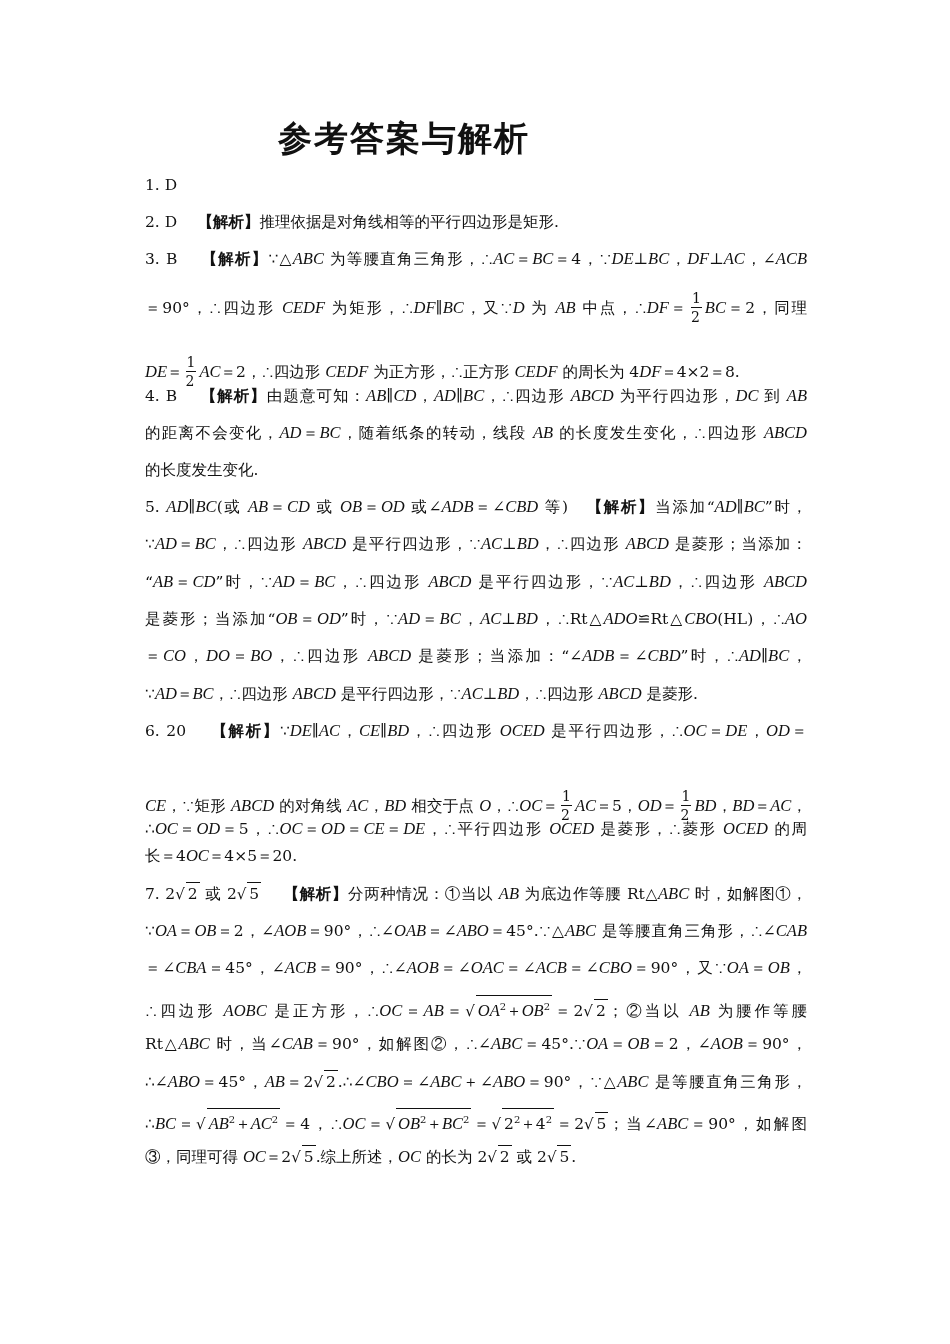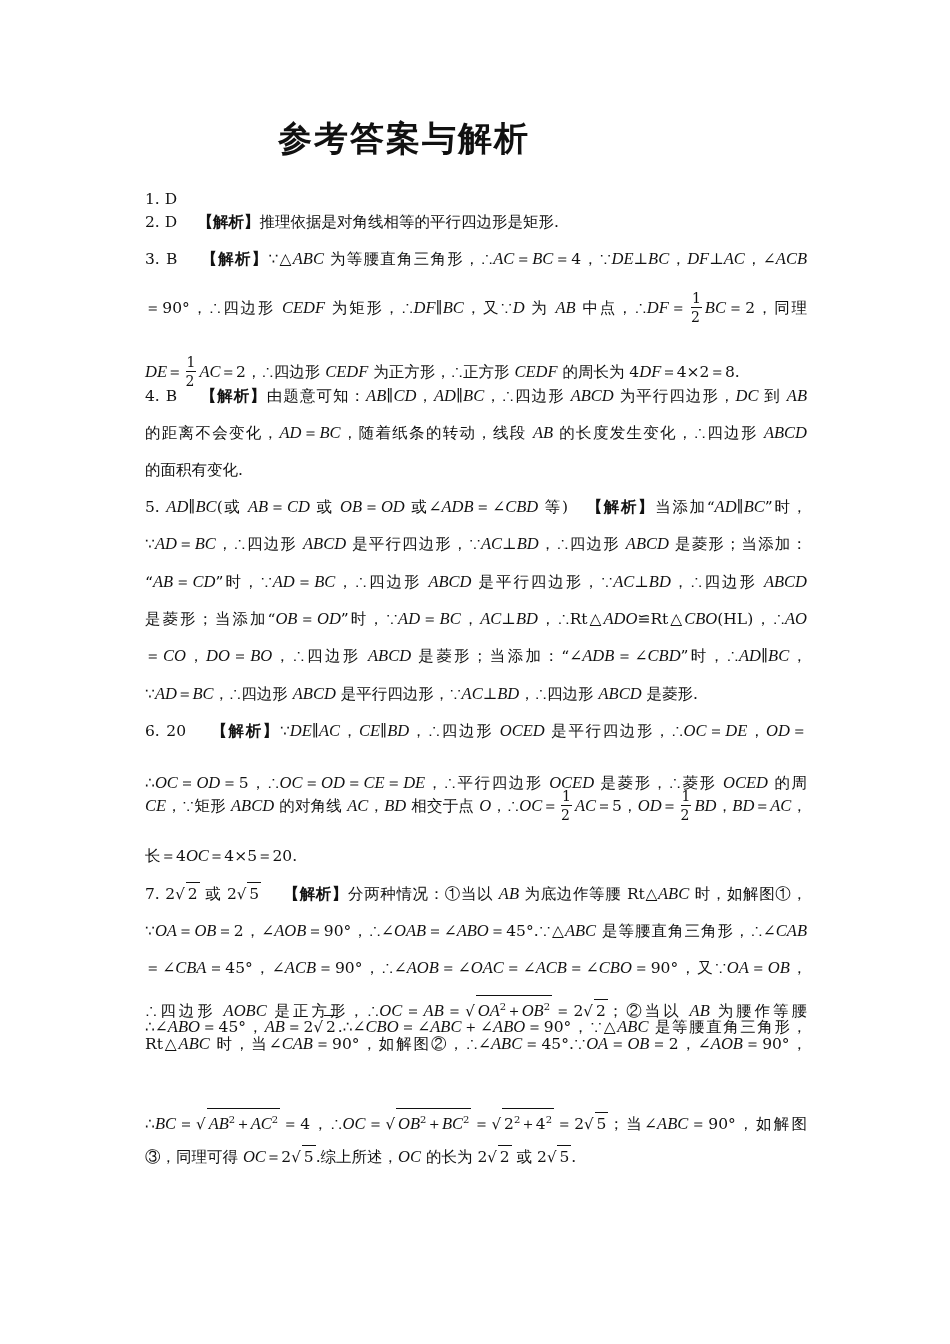--- a/index.html
+++ b/index.html
@@ -21,46 +21,46 @@
   .rad { font-size:15px; }
   sup { font-size:10px; }
 </style>
 </head>
 <body>
 
 <div class="title">参考答案与解析</div>
 
 <div>
 
-  <div class="line last" style="top:188px">1. D</div>
+  <div class="line last" style="top:174px">1. D</div>
 
   <div class="line last" style="top:211px">2. D　 <span class="tag">【解析】</span>推理依据是对角线相等的平行四边形是矩形.</div>
 
   <div class="line" style="top:248px">3. B　 <span class="tag">【解析】</span>∵△<i>ABC</i> 为等腰直角三角形，∴<i>AC</i>＝<i>BC</i>＝4，∵<i>DE</i>⊥<i>BC</i>，<i>DF</i>⊥<i>AC</i>，∠<i>ACB</i></div>
   <div class="line" style="top:290px">＝90°，∴四边形 <i>CEDF</i> 为矩形，∴<i>DF</i>∥<i>BC</i>，又∵<i>D</i> 为 <i>AB</i> 中点，∴<i>DF</i>＝<span class="frac"><span class="num">1</span><span>2</span></span><i>BC</i>＝2，同理</div>
   <div class="line last" style="top:354px"><i>DE</i>＝<span class="frac"><span class="num">1</span><span>2</span></span><i>AC</i>＝2，∴四边形 <i>CEDF</i> 为正方形，∴正方形 <i>CEDF</i> 的周长为 4<i>DF</i>＝4×2＝8.</div>
 
   <div class="line" style="top:385px">4. B　 <span class="tag">【解析】</span>由题意可知：<i>AB</i>∥<i>CD</i>，<i>AD</i>∥<i>BC</i>，∴四边形 <i>ABCD</i> 为平行四边形，<i>DC</i> 到 <i>AB</i></div>
   <div class="line" style="top:422px">的距离不会变化，<i>AD</i>＝<i>BC</i>，随着纸条的转动，线段 <i>AB</i> 的长度发生变化，∴四边形 <i>ABCD</i></div>
-  <div class="line last" style="top:459px">的面积有变化.</div>
+  <div class="line last" style="top:459px">的长度发生变化.</div>
 
   <div class="line" style="top:496px">5. <i>AD</i>∥<i>BC</i>(或 <i>AB</i>＝<i>CD</i> 或 <i>OB</i>＝<i>OD</i> 或∠<i>ADB</i>＝∠<i>CBD</i> 等)　<span class="tag">【解析】</span>当添加“<i>AD</i>∥<i>BC</i>”时，</div>
   <div class="line" style="top:533px">∵<i>AD</i>＝<i>BC</i>，∴四边形 <i>ABCD</i> 是平行四边形，∵<i>AC</i>⊥<i>BD</i>，∴四边形 <i>ABCD</i> 是菱形；当添加：</div>
   <div class="line" style="top:571px">“<i>AB</i>＝<i>CD</i>”时，∵<i>AD</i>＝<i>BC</i>，∴四边形 <i>ABCD</i> 是平行四边形，∵<i>AC</i>⊥<i>BD</i>，∴四边形 <i>ABCD</i></div>
   <div class="line" style="top:608px">是菱形；当添加“<i>OB</i>＝<i>OD</i>”时，∵<i>AD</i>＝<i>BC</i>，<i>AC</i>⊥<i>BD</i>，∴Rt△<i>ADO</i>≌Rt△<i>CBO</i>(HL)，∴<i>AO</i></div>
   <div class="line" style="top:645px">＝<i>CO</i>，<i>DO</i>＝<i>BO</i>，∴四边形 <i>ABCD</i> 是菱形；当添加：“∠<i>ADB</i>＝∠<i>CBD</i>”时，∴<i>AD</i>∥<i>BC</i>，</div>
   <div class="line last" style="top:683px">∵<i>AD</i>＝<i>BC</i>，∴四边形 <i>ABCD</i> 是平行四边形，∵<i>AC</i>⊥<i>BD</i>，∴四边形 <i>ABCD</i> 是菱形.</div>
 
   <div class="line" style="top:720px">6. 20　 <span class="tag">【解析】</span>∵<i>DE</i>∥<i>AC</i>，<i>CE</i>∥<i>BD</i>，∴四边形 <i>OCED</i> 是平行四边形，∴<i>OC</i>＝<i>DE</i>，<i>OD</i>＝</div>
   <div class="line" style="top:788px"><i>CE</i>，∵矩形 <i>ABCD</i> 的对角线 <i>AC</i>，<i>BD</i> 相交于点 <i>O</i>，∴<i>OC</i>＝<span class="frac"><span class="num">1</span><span>2</span></span><i>AC</i>＝5，<i>OD</i>＝<span class="frac"><span class="num">1</span><span>2</span></span><i>BD</i>，<i>BD</i>＝<i>AC</i>，</div>
-  <div class="line" style="top:772px">∴<i>OC</i>＝<i>OD</i>＝5，∴<i>OC</i>＝<i>OD</i>＝<i>CE</i>＝<i>DE</i>，∴平行四边形 <i>OCED</i> 是菱形，∴菱形 <i>OCED</i> 的周</div>
+  <div class="line" style="top:818px">∴<i>OC</i>＝<i>OD</i>＝5，∴<i>OC</i>＝<i>OD</i>＝<i>CE</i>＝<i>DE</i>，∴平行四边形 <i>OCED</i> 是菱形，∴菱形 <i>OCED</i> 的周</div>
   <div class="line last" style="top:845px">长＝4<i>OC</i>＝4×5＝20.</div>
 
   <div class="line" style="top:882px">7. 2<span class="rad">√</span><span class="sqrt">2</span> 或 2<span class="rad">√</span><span class="sqrt">5</span>　 <span class="tag">【解析】</span>分两种情况：①当以 <i>AB</i> 为底边作等腰 Rt△<i>ABC</i> 时，如解图①，</div>
   <div class="line" style="top:920px">∵<i>OA</i>＝<i>OB</i>＝2，∠<i>AOB</i>＝90°，∴∠<i>OAB</i>＝∠<i>ABO</i>＝45°.∵△<i>ABC</i> 是等腰直角三角形，∴∠<i>CAB</i></div>
   <div class="line" style="top:957px">＝∠<i>CBA</i>＝45°，∠<i>ACB</i>＝90°，∴∠<i>AOB</i>＝∠<i>OAC</i>＝∠<i>ACB</i>＝∠<i>CBO</i>＝90°，又∵<i>OA</i>＝<i>OB</i>，</div>
   <div class="line" style="top:995px">∴四边形 <i>AOBC</i> 是正方形，∴<i>OC</i>＝<i>AB</i>＝<span class="rad">√</span><span class="sqrt"><i>OA</i><sup>2</sup>＋<i>OB</i><sup>2</sup></span>＝2<span class="rad">√</span><span class="sqrt">2</span>；②当以 <i>AB</i> 为腰作等腰</div>
   <div class="line" style="top:1033px">Rt△<i>ABC</i> 时，当∠<i>CAB</i>＝90°，如解图②，∴∠<i>ABC</i>＝45°.∵<i>OA</i>＝<i>OB</i>＝2，∠<i>AOB</i>＝90°，</div>
-  <div class="line" style="top:1015px">∴∠<i>ABO</i>＝45°，<i>AB</i>＝2<span class="rad">√</span><span class="sqrt">2</span>.∴∠<i>CBO</i>＝∠<i>ABC</i>＋∠<i>ABO</i>＝90°，∵△<i>ABC</i> 是等腰直角三角形，</div>
+  <div class="line" style="top:1070px">∴∠<i>ABO</i>＝45°，<i>AB</i>＝2<span class="rad">√</span><span class="sqrt">2</span>.∴∠<i>CBO</i>＝∠<i>ABC</i>＋∠<i>ABO</i>＝90°，∵△<i>ABC</i> 是等腰直角三角形，</div>
   <div class="line" style="top:1108px">∴<i>BC</i>＝<span class="rad">√</span><span class="sqrt"><i>AB</i><sup>2</sup>＋<i>AC</i><sup>2</sup></span>＝4，∴<i>OC</i>＝<span class="rad">√</span><span class="sqrt"><i>OB</i><sup>2</sup>＋<i>BC</i><sup>2</sup></span>＝<span class="rad">√</span><span class="sqrt">2<sup>2</sup>＋4<sup>2</sup></span>＝2<span class="rad">√</span><span class="sqrt">5</span>；当∠<i>ABC</i>＝90°，如解图</div>
   <div class="line last" style="top:1145px">③，同理可得 <i>OC</i>＝2<span class="rad">√</span><span class="sqrt">5</span>.综上所述，<i>OC</i> 的长为 2<span class="rad">√</span><span class="sqrt">2</span> 或 2<span class="rad">√</span><span class="sqrt">5</span>.</div>
 
 </div>
 
 </body></html>

